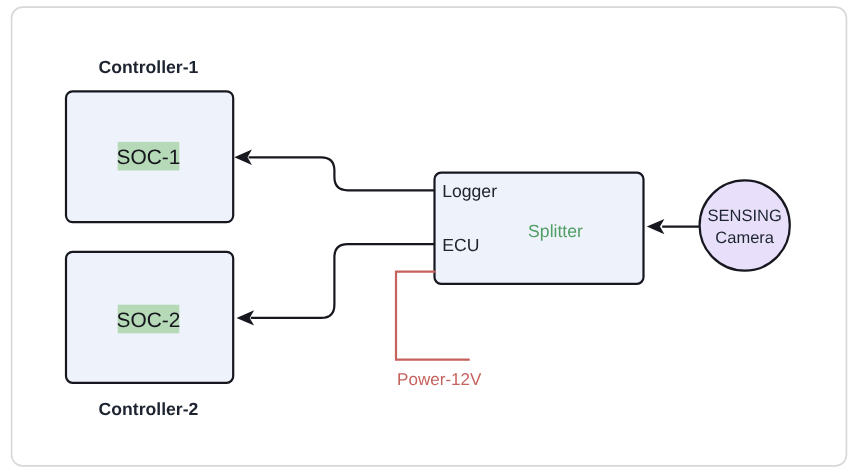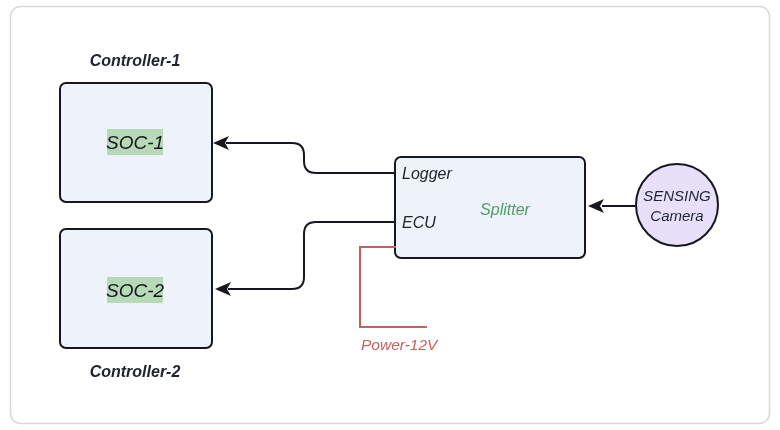--- a/index.html
+++ b/index.html
@@ -8,21 +8,20 @@
     background: #ffffff;
     width: 780px;
     height: 430px;
     overflow: hidden;
     font-family: "Liberation Sans", sans-serif;
   }
   .stage {
     position: relative;
     width: 780px;
     height: 430px;
-    font-style: italic;
   }
   svg { position: absolute; top: 0; left: 0; }
 
   .node-box   { fill: #eef2fb; stroke: #171720; stroke-width: 2; }
   .soc-chip   { fill: #b6dab8; }
   .camera-node{ fill: #e8e0fa; stroke: #171720; stroke-width: 2; }
   .card-rect  { fill: #ffffff; stroke: #d8d8d8; stroke-width: 1.5; }
   .edge       { fill: none; stroke: #171720; stroke-width: 2; }
   .arrowhead  { fill: #171720; stroke: none; }
   .power-edge { fill: none; stroke: #c5625e; stroke-width: 2; }

